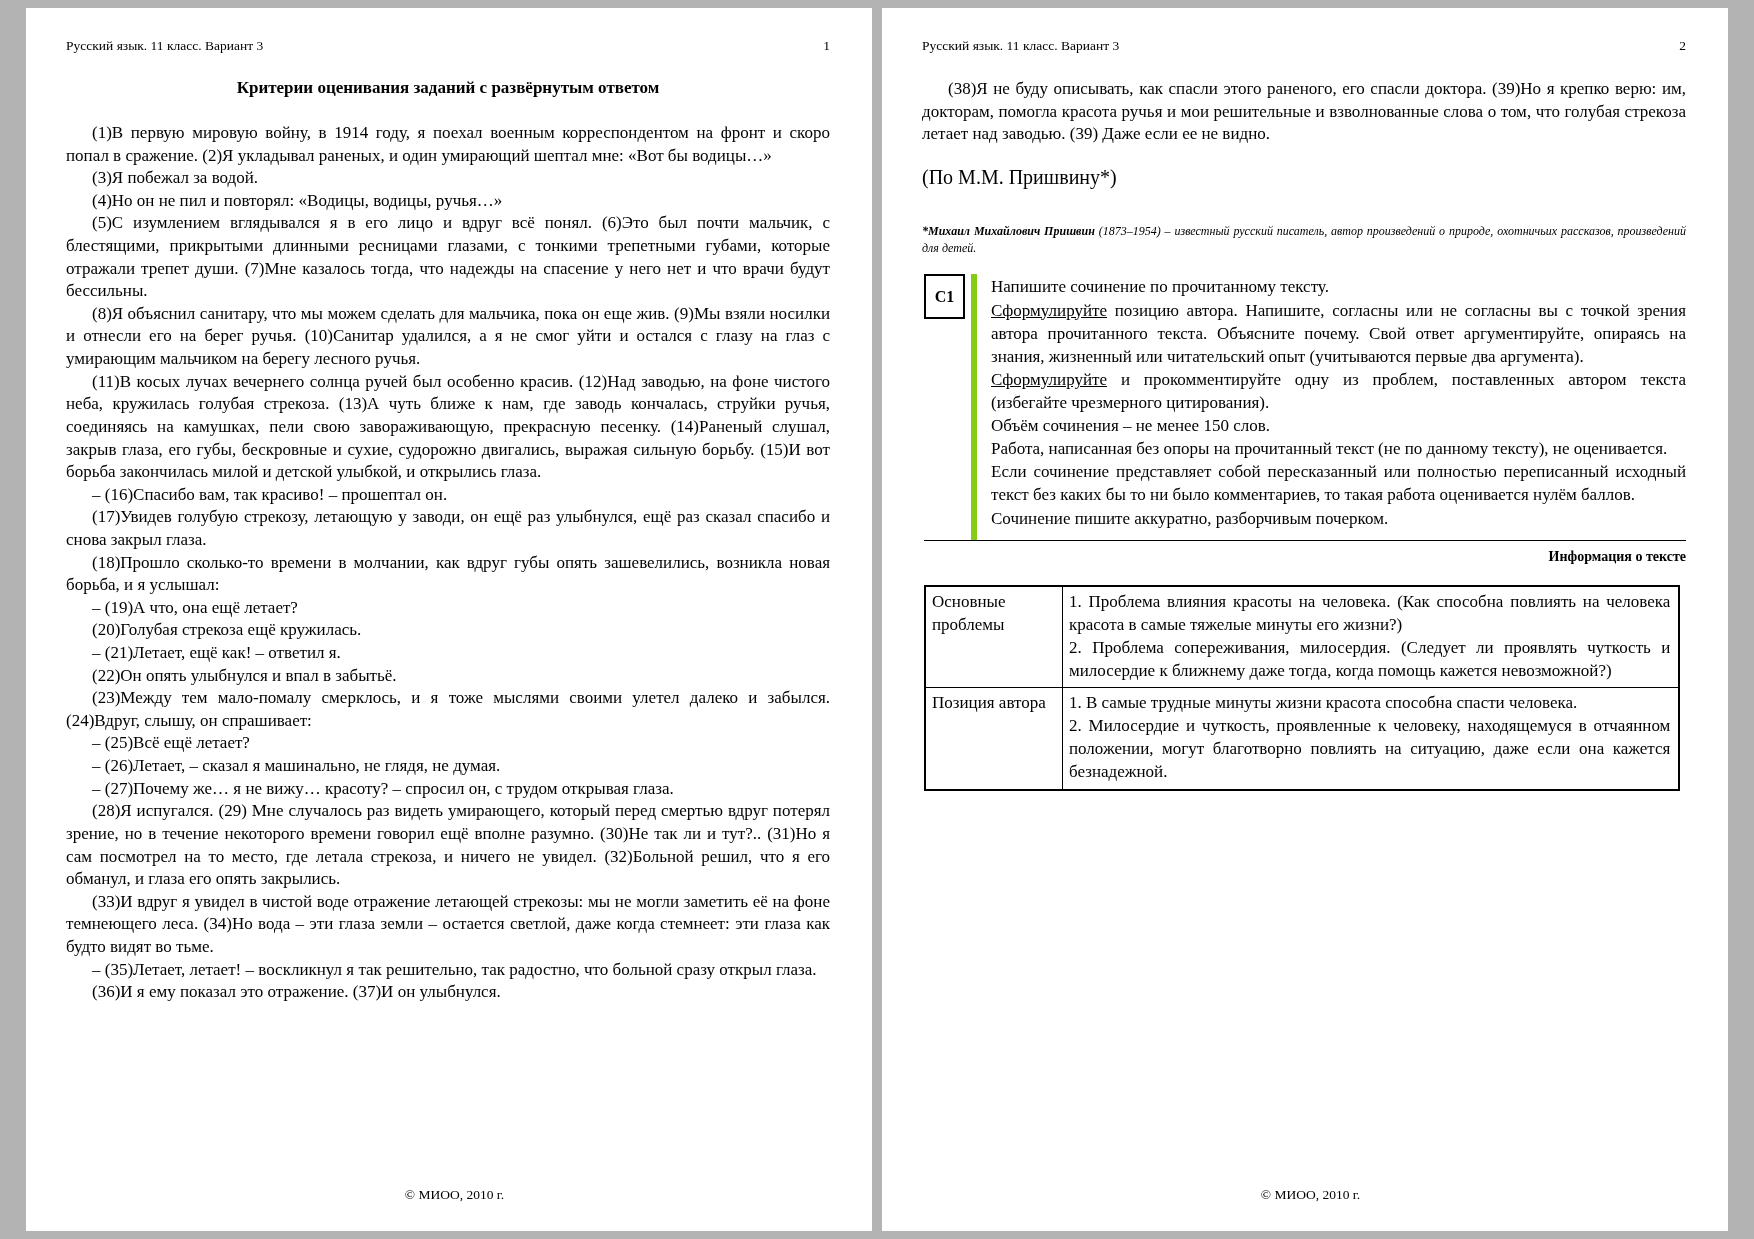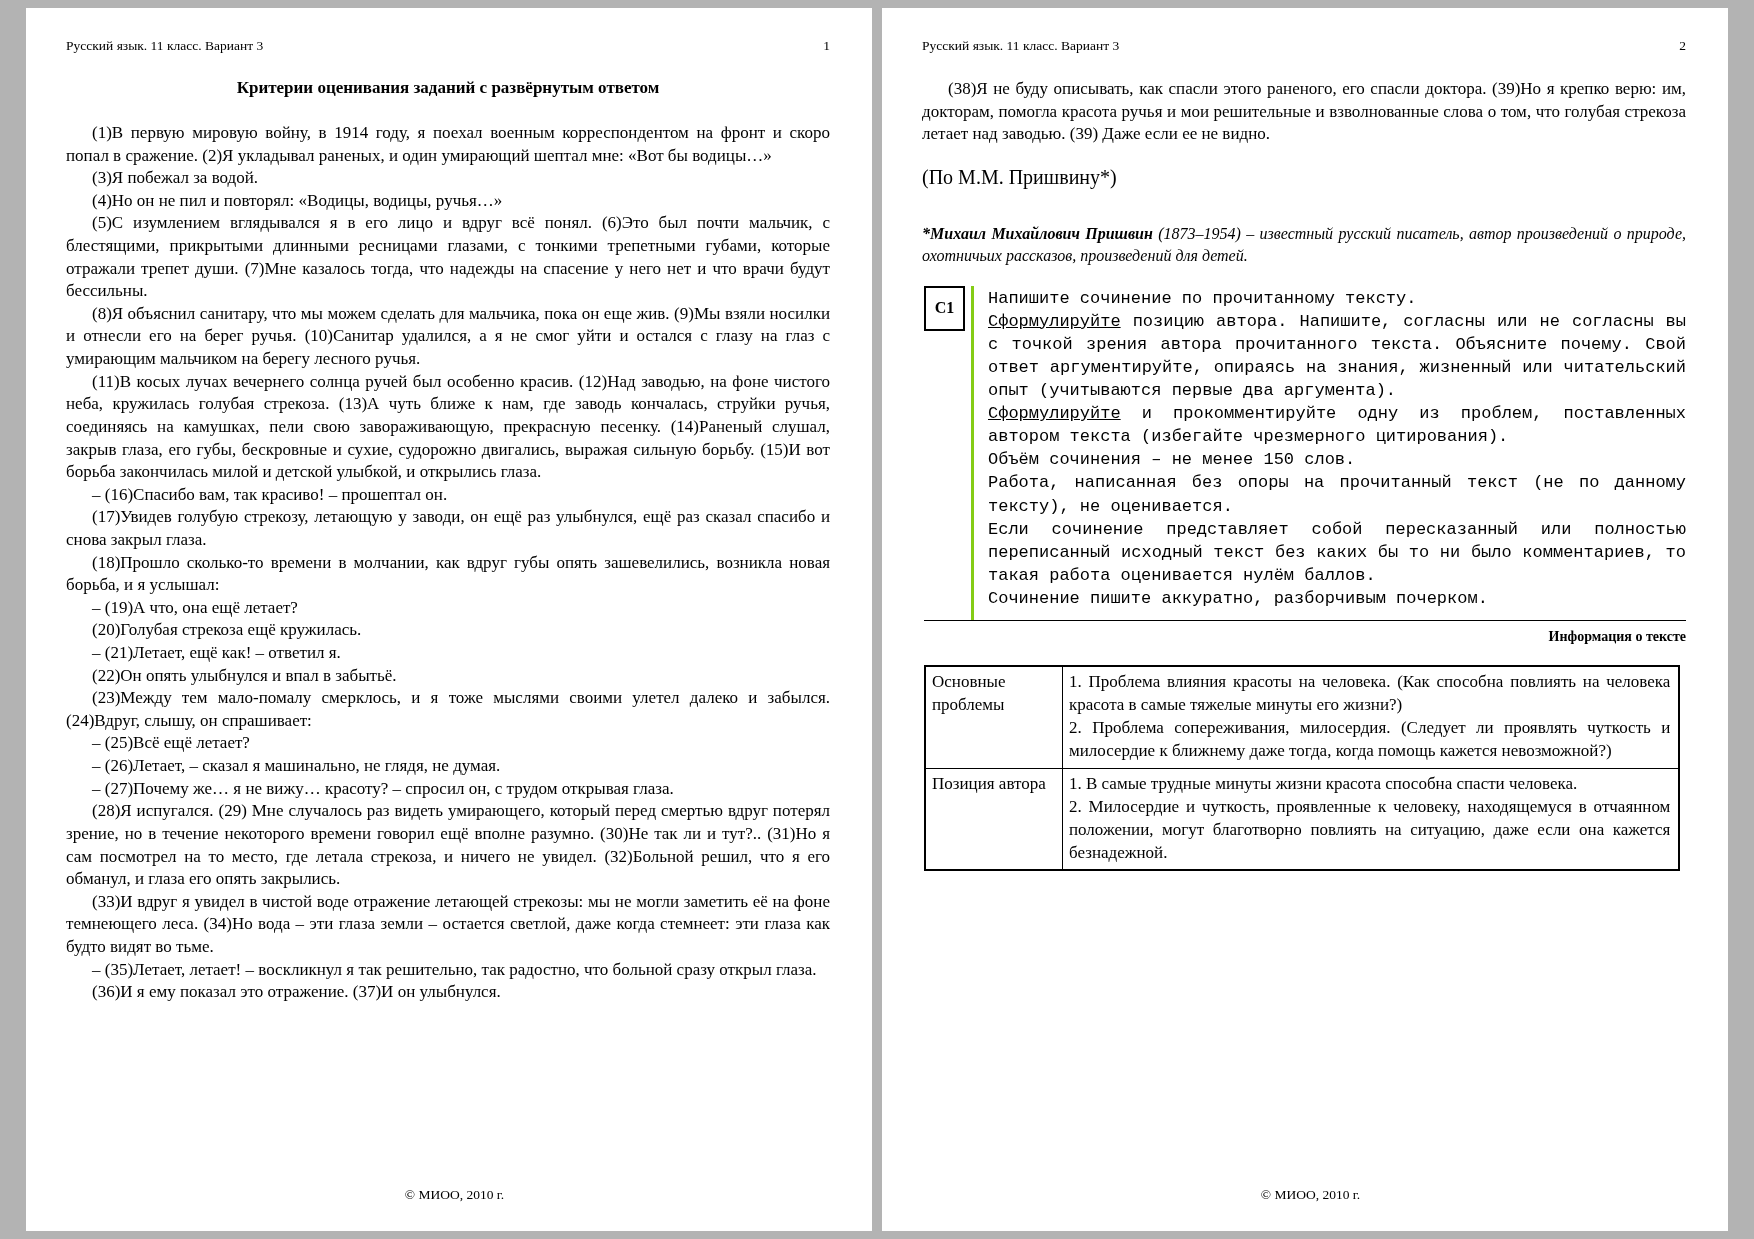--- a/index.html
+++ b/index.html
@@ -25,31 +25,31 @@
     font-size:17px;line-height:1.33;text-align:justify;text-indent:26px;margin:0;
   }
   .page-footer{
     position:absolute;left:11px;right:0;bottom:28px;text-align:center;font-size:13.5px;
   }
   
   .attribution{
     font-size:20px;margin:20px 36px 34px 0;
   }
   .bio{
-    font-size:16px;line-height:1.4;font-style:italic;text-align:justify;margin:0 0 18px 0;
+    font-size:12px;line-height:1.4;font-style:italic;text-align:justify;margin:0 0 18px 0;
   }
   .bio .bio-name{font-weight:bold;}
   .task{display:flex;border-bottom:1px solid #000;margin:0 0 8px 2px;}
   .task-label-col{flex:0 0 47px;}
   .task-label{
     border:2px solid #000;width:41px;height:45px;box-sizing:border-box;
     display:flex;align-items:center;justify-content:center;
     font-weight:bold;font-size:16px;
   }
-  .task-body{flex:1;border-left:3px solid #84cc16;padding:1px 0 10px 14px;font-family:Liberation Mono, monospace;}
+  .task-body{flex:1;border-left:6px solid #84cc16;padding:1px 0 10px 14px;}
   .task-body p{font-size:17px;line-height:1.36;text-align:justify;margin:0;}
   .task-body .u{text-decoration:underline;}
   .info-title{text-align:right;font-weight:bold;font-size:14px;margin:6px 0 20px 0;}
   table.info{
     border-collapse:collapse;border:2px solid #000;width:99%;margin-left:2px;
   }
   table.info td{
     border:1px solid #000;vertical-align:top;padding:3px 8px 5px 6px;
     font-size:17px;line-height:1.36;
   }

